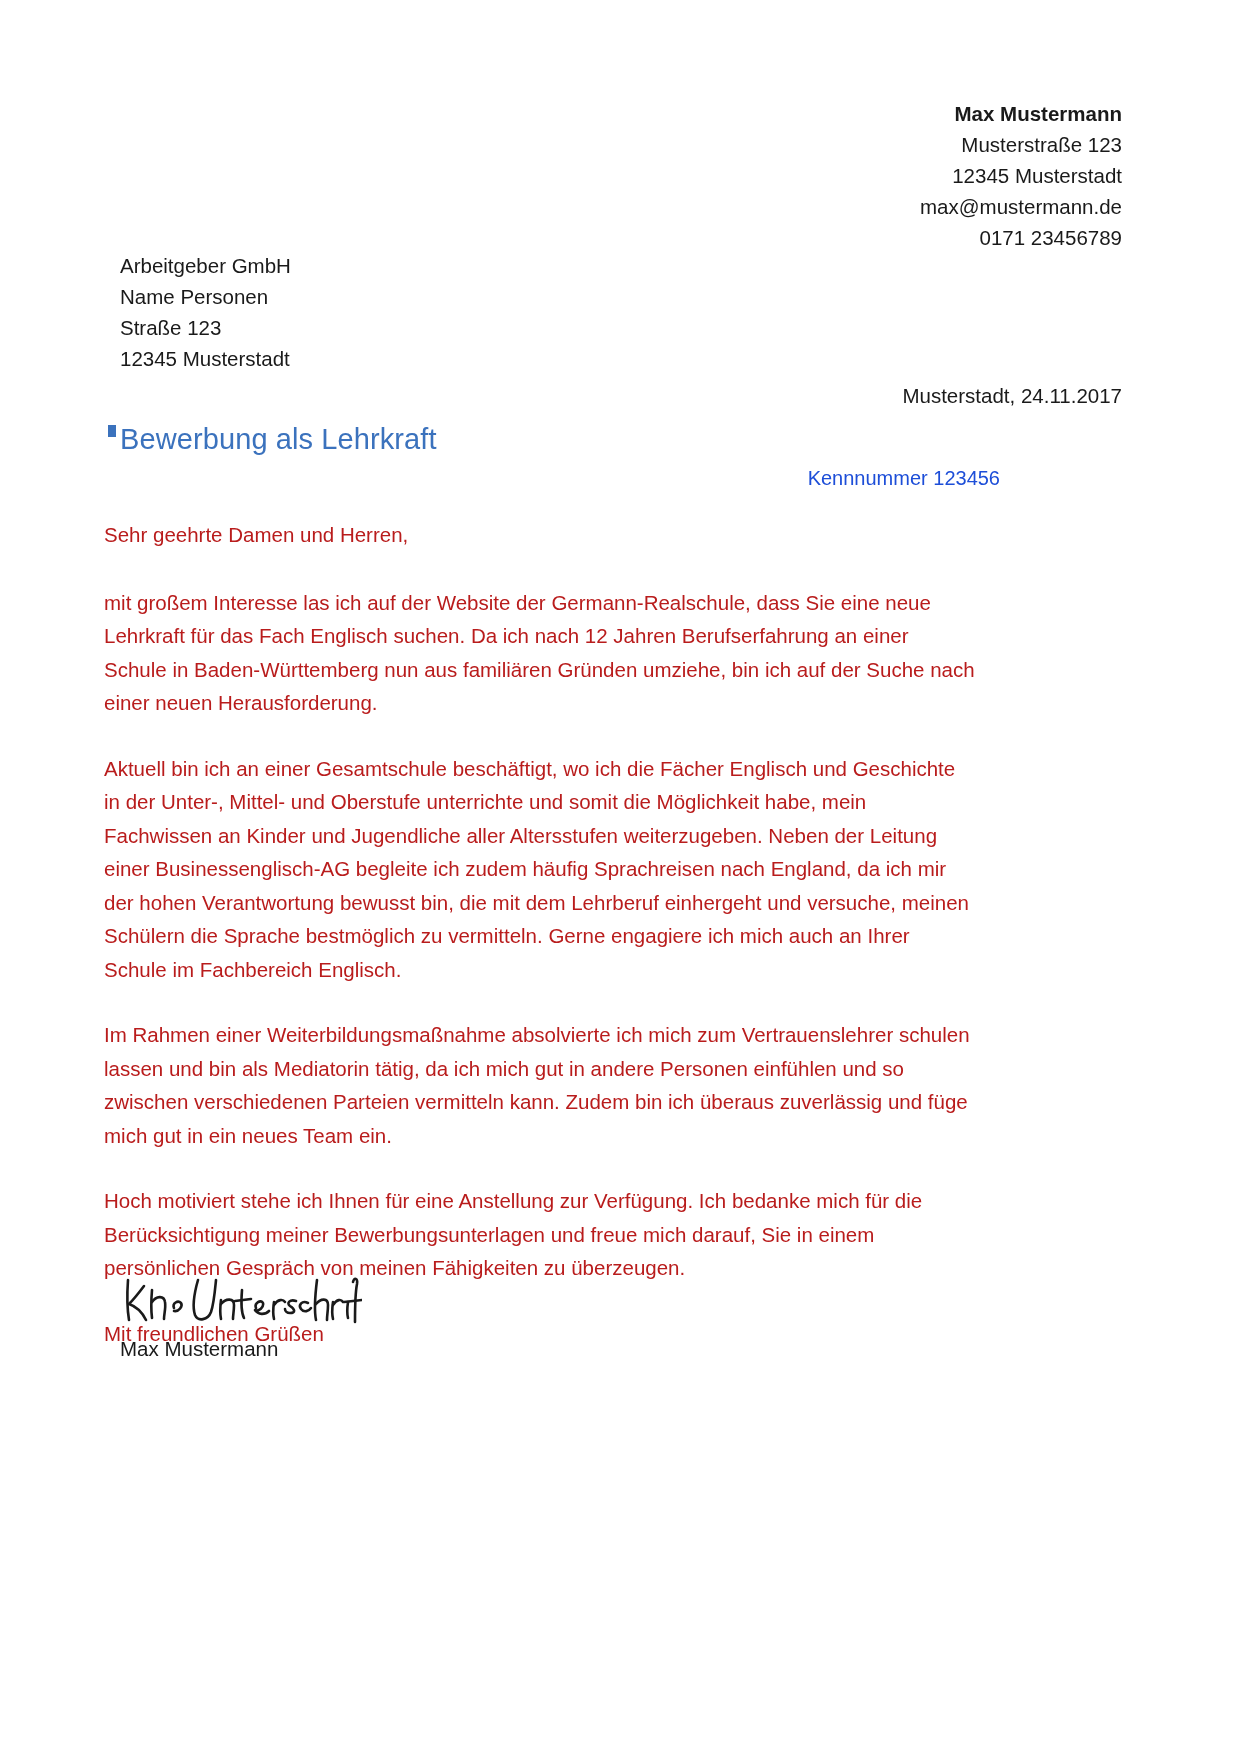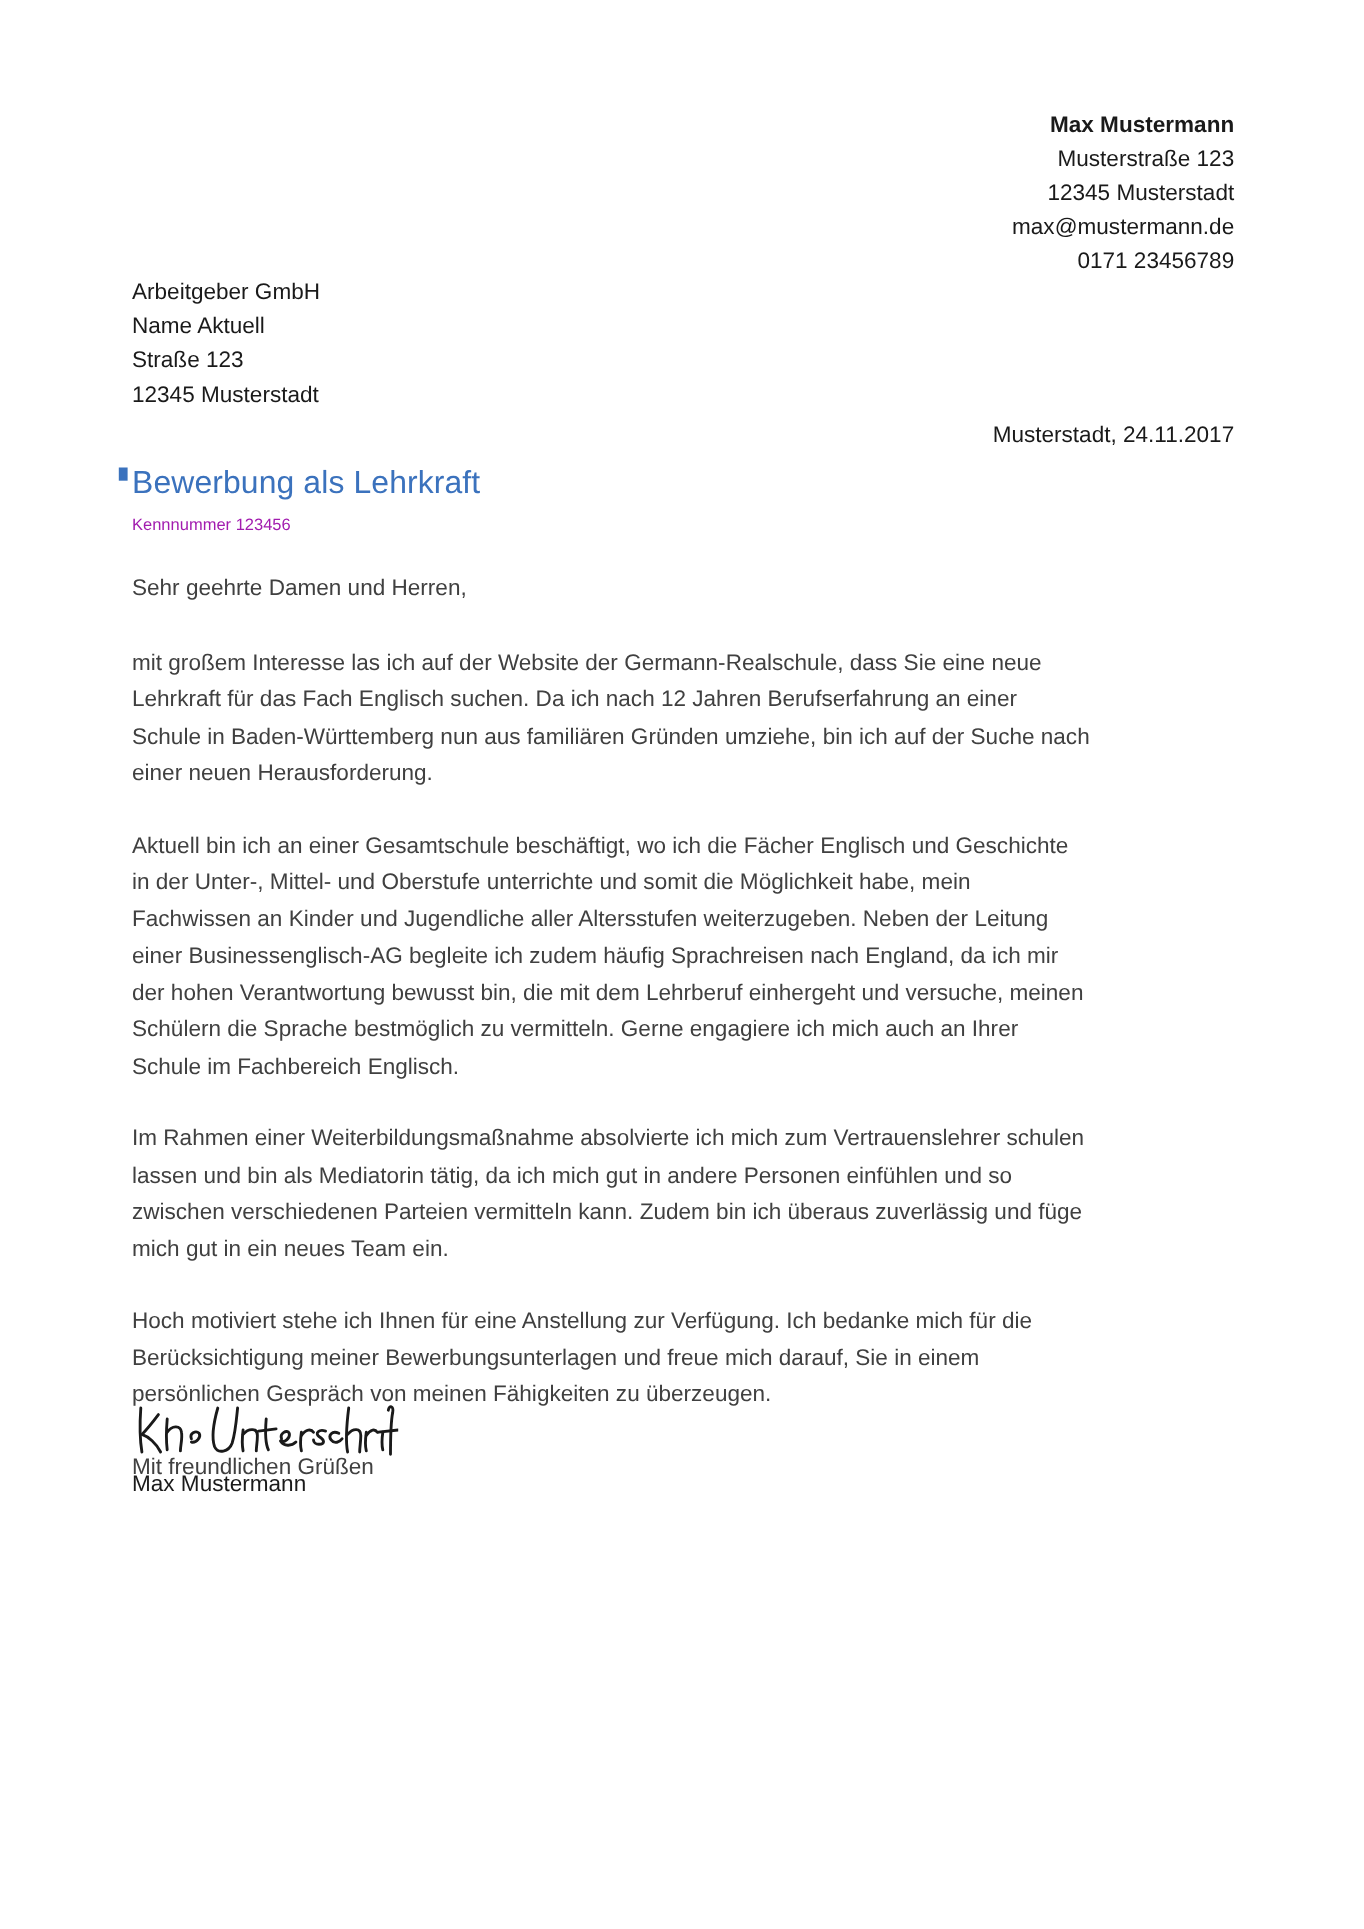--- a/index.html
+++ b/index.html
@@ -76,34 +76,35 @@
   }
   .subject {
     font-size: 29px;
     line-height: 34px;
     color: #3b72bd;
     font-weight: 400;
     letter-spacing: 0.1px;
   }
   .refnumber {
     margin-top: 7px;
-    font-size: 15px;
+    font-size: 20px;
     line-height: 30px;
-    color: #a21caf;
+    color: #1d4ed8;
+    text-align: right;
   }
 
   
   .body {
     position: absolute;
     top: 518px;
-    left: 120px;
+    left: 104px;
     width: 872px;
     font-size: 20.5px;
     line-height: 33.5px;
-    color: #404040;
+    color: #b91c1c;
   }
   .body p {
     margin: 0 0 32px 0;
   }
   .body p.salutation {
     margin-bottom: 34px;
   }
   .body p.closing {
     margin-bottom: 4px;
   }
@@ -133,21 +134,21 @@
   <div class="sender">
     <div class="name">Max Mustermann</div>
     <div>Musterstraße 123</div>
     <div>12345 Musterstadt</div>
     <div>max@mustermann.de</div>
     <div>0171 23456789</div>
   </div>
 
   <div class="recipient">
     <div class="company">Arbeitgeber GmbH</div>
-    <div>Name Aktuell</div>
+    <div>Name Personen</div>
     <div>Straße 123</div>
     <div>12345 Musterstadt</div>
   </div>
 
   <div class="placedate">Musterstadt, 24.11.2017</div>
 
   <div class="subject-wrap">
     <span class="subject-marker"></span>
     <div class="subject">Bewerbung als Lehrkraft</div>
     <div class="refnumber">Kennnummer 123456</div>

